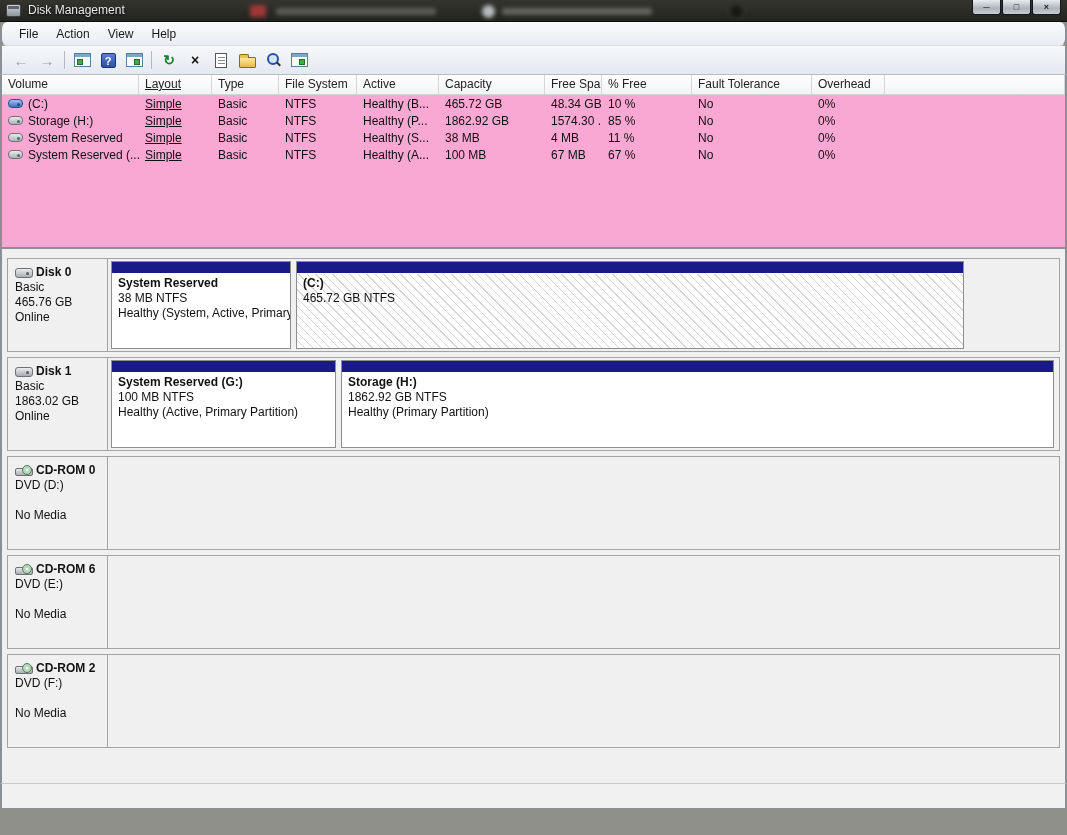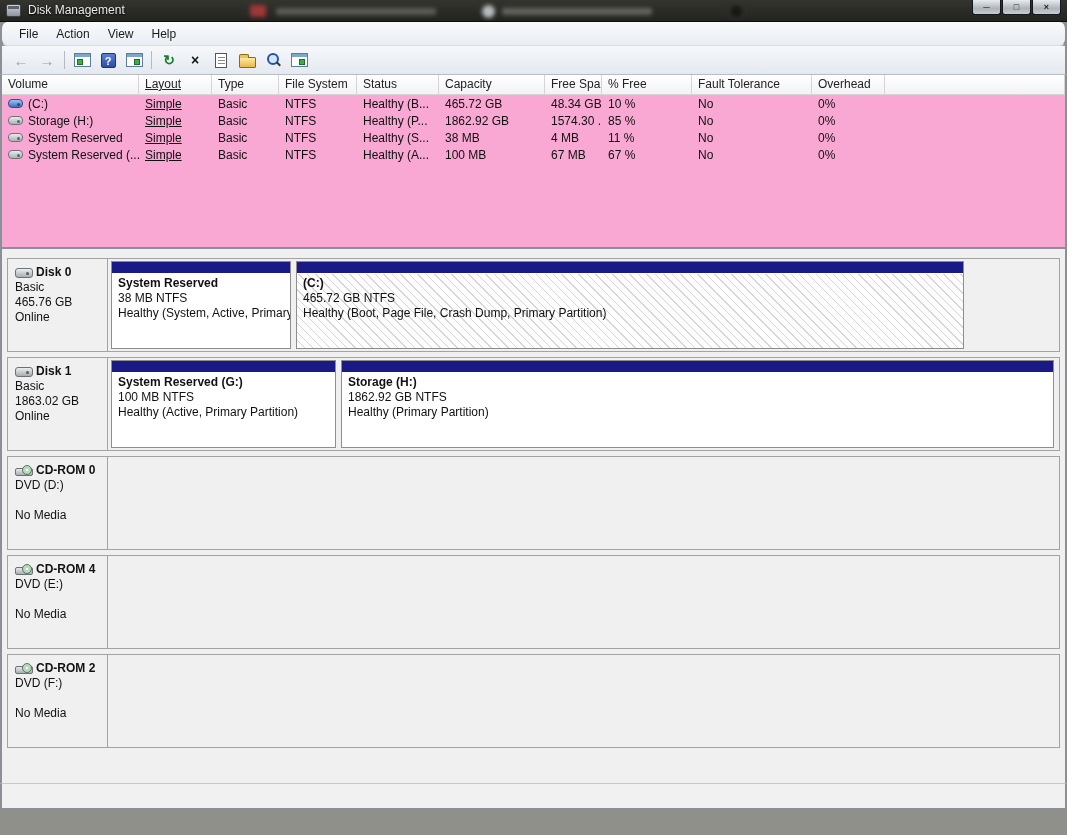--- a/index.html
+++ b/index.html
@@ -157,21 +157,21 @@
       </span>
   </div>
 
   <div class="volume-pane">
     <div class="vtable">
       <div class="vhead">
         <span class="cell c-vol">Volume</span>
         <span class="cell c-lay">Layout</span>
         <span class="cell c-typ">Type</span>
         <span class="cell c-fs">File System</span>
-        <span class="cell c-st">Status</span>
+        <span class="cell c-st">Active</span>
         <span class="cell c-cap">Capacity</span>
         <span class="cell c-free">Free Spa...</span>
         <span class="cell c-pct">% Free</span>
         <span class="cell c-ft">Fault Tolerance</span>
         <span class="cell c-oh">Overhead</span>
         <span class="cell c-fill"></span>
       </div>
       <div class="vrow">
         <span class="cell c-vol vol-cell">
             <span class="vol-ico blue"></span>
@@ -254,21 +254,20 @@
             <div class="plabel">System Reserved</div>
             <div>38 MB NTFS</div>
             <div>Healthy (System, Active, Primary Partition)</div>
           </div>
         </div>
         <div class="part d0p2 selected">
           <div class="pbar"></div>
           <div class="pbody">
             <div class="plabel">(C:)</div>
             <div>465.72 GB NTFS</div>
-            <div>Healthy (Boot, Page File, Crash Dump, Primary Partition)</div>
           </div>
         </div>
       </div>
     </div>
 
     <div class="grow">
       <div class="ghead">
         <div class="dname">
             <span class="disk-ico"></span>
             <span>Disk 1</span>
@@ -307,21 +306,21 @@
         <div>&nbsp;</div>
         <div>No Media</div>
       </div>
       <div class="gbody"></div>
     </div>
 
     <div class="grow">
       <div class="ghead">
         <div class="dname">
             <span class="cd-ico"></span>
-            <span>CD-ROM 4</span>
+            <span>CD-ROM 6</span>
           </div>
         <div>DVD (E:)</div>
         <div>&nbsp;</div>
         <div>No Media</div>
       </div>
       <div class="gbody"></div>
     </div>
 
     <div class="grow">
       <div class="ghead">

